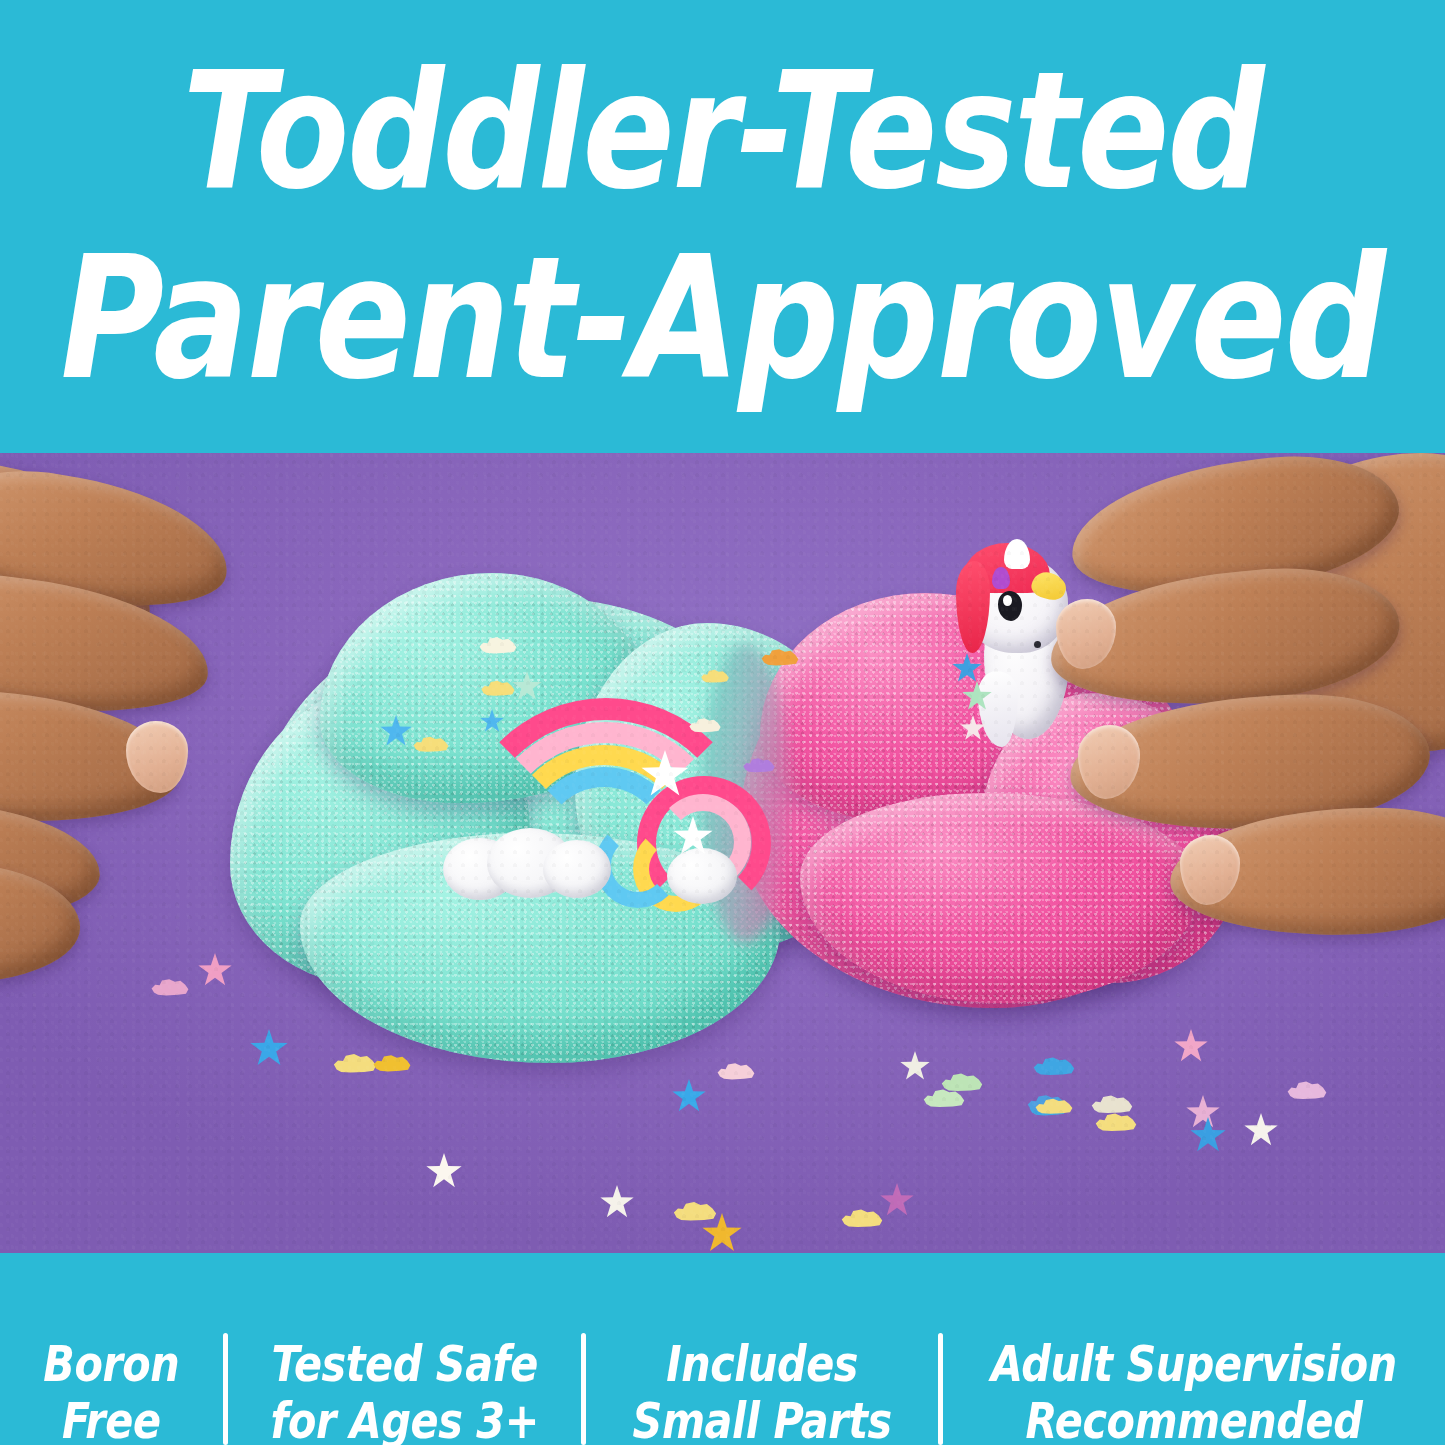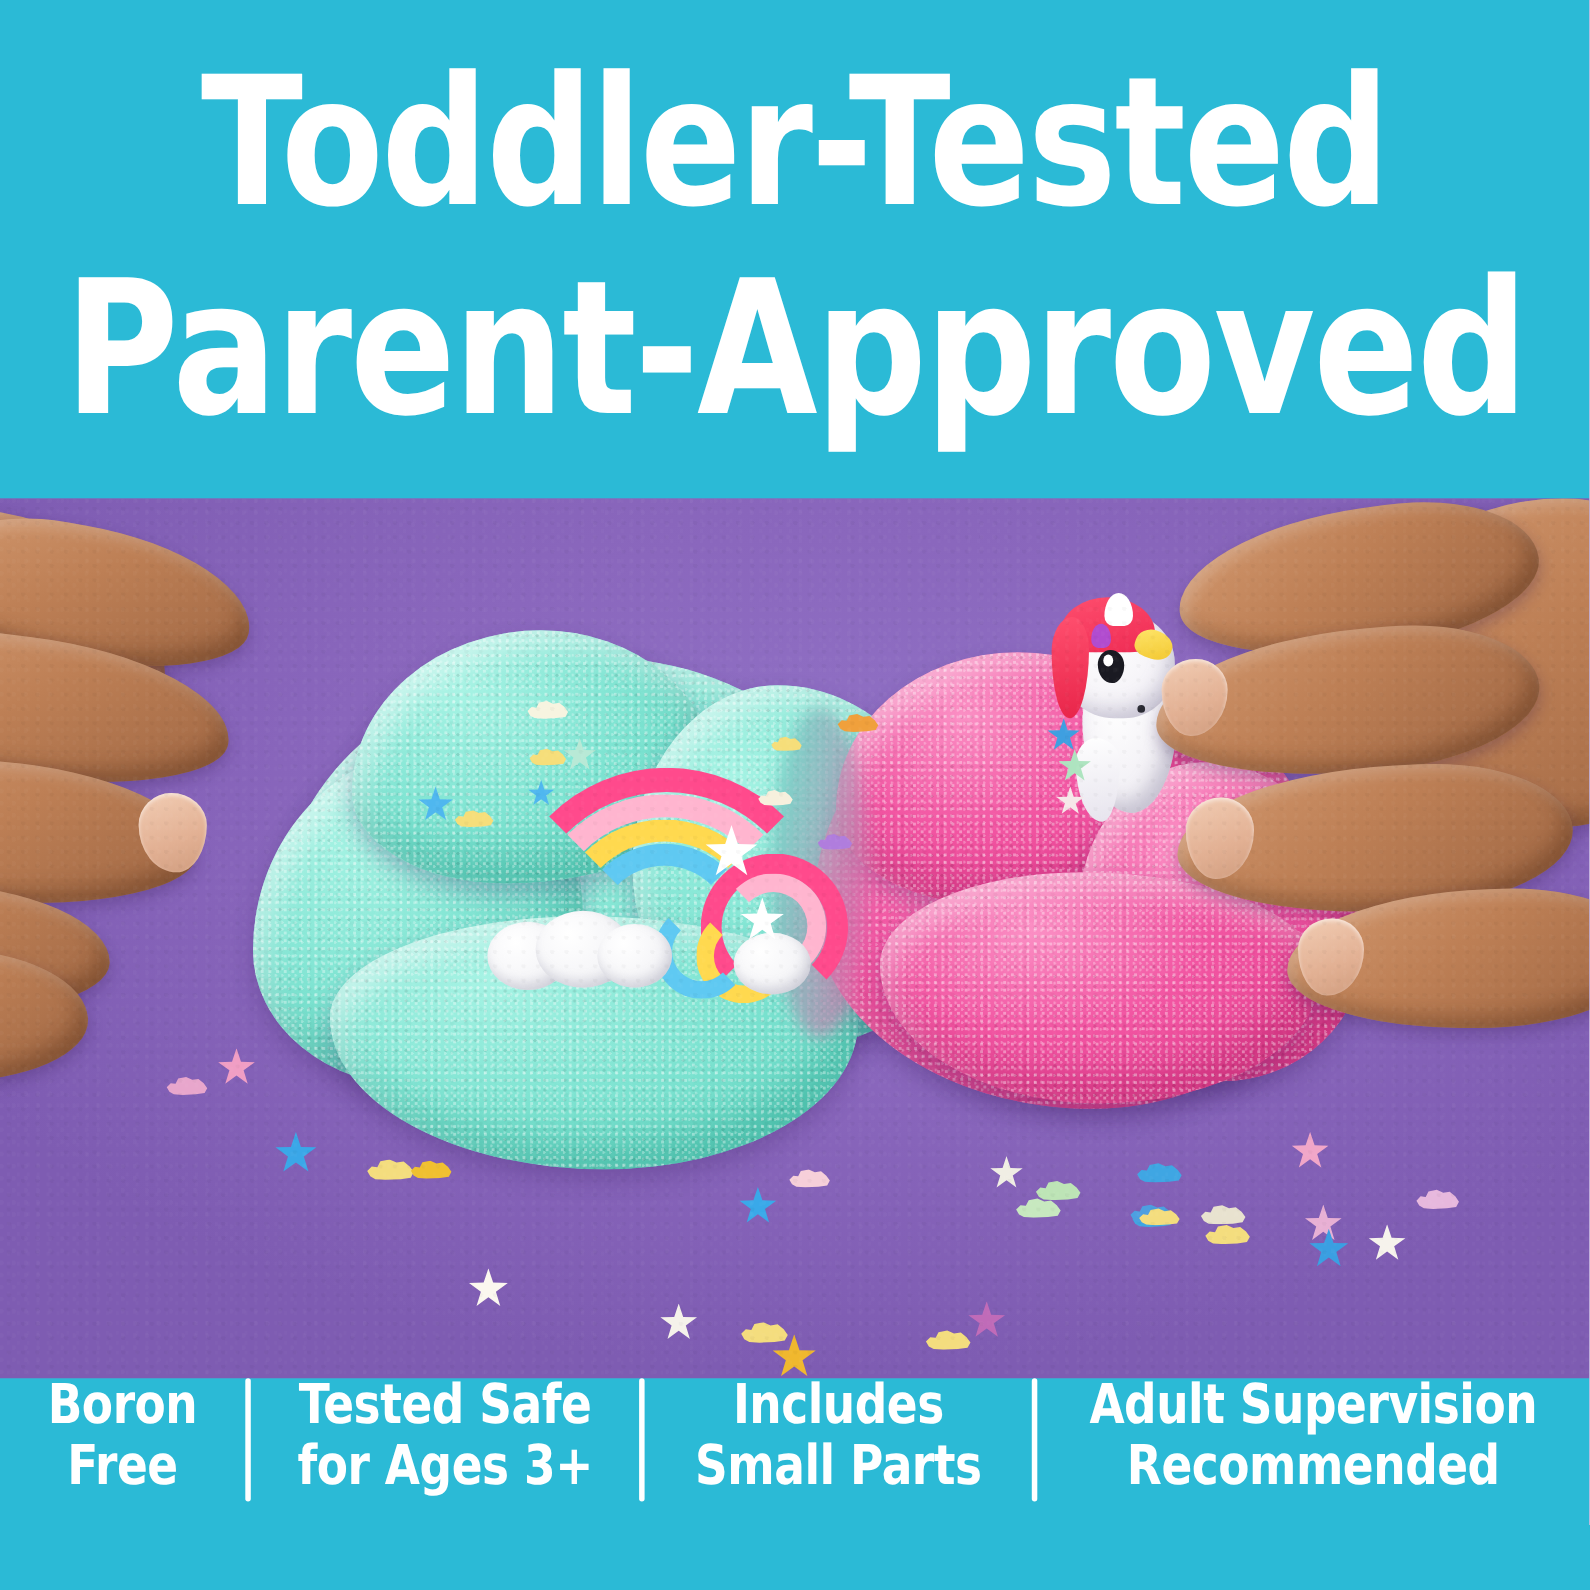--- a/index.html
+++ b/index.html
@@ -10,20 +10,21 @@
   body {
     font-family: "DejaVu Sans", sans-serif;
   }
 
   #canvas {
     position: relative;
     width: 1445px;
     height: 1445px;
     overflow: hidden;
     background: #8a67bd;
+    font-style: italic;
   }
 
   
   #header-band {
     position: absolute;
     left: 0; top: 0;
     width: 1445px;
     height: 453px;
     background: #2bbad6;
     display: flex;
@@ -149,21 +150,21 @@
 
   
   #footer-band {
     position: absolute;
     left: 0; top: 1253px;
     width: 1445px;
     height: 192px;
     background: #2bbad6;
     display: flex;
     flex-direction: row;
-    align-items: flex-start;
+    align-items: flex-end;
     z-index: 40;
   }
   .feature {
     color: #ffffff;
     font-family: "DejaVu Sans", sans-serif;
     font-weight: bold;
     text-align: center;
     line-height: 1.12;
     transform: scaleX(0.88) scaleY(1.06);
     transform-origin: center center;

